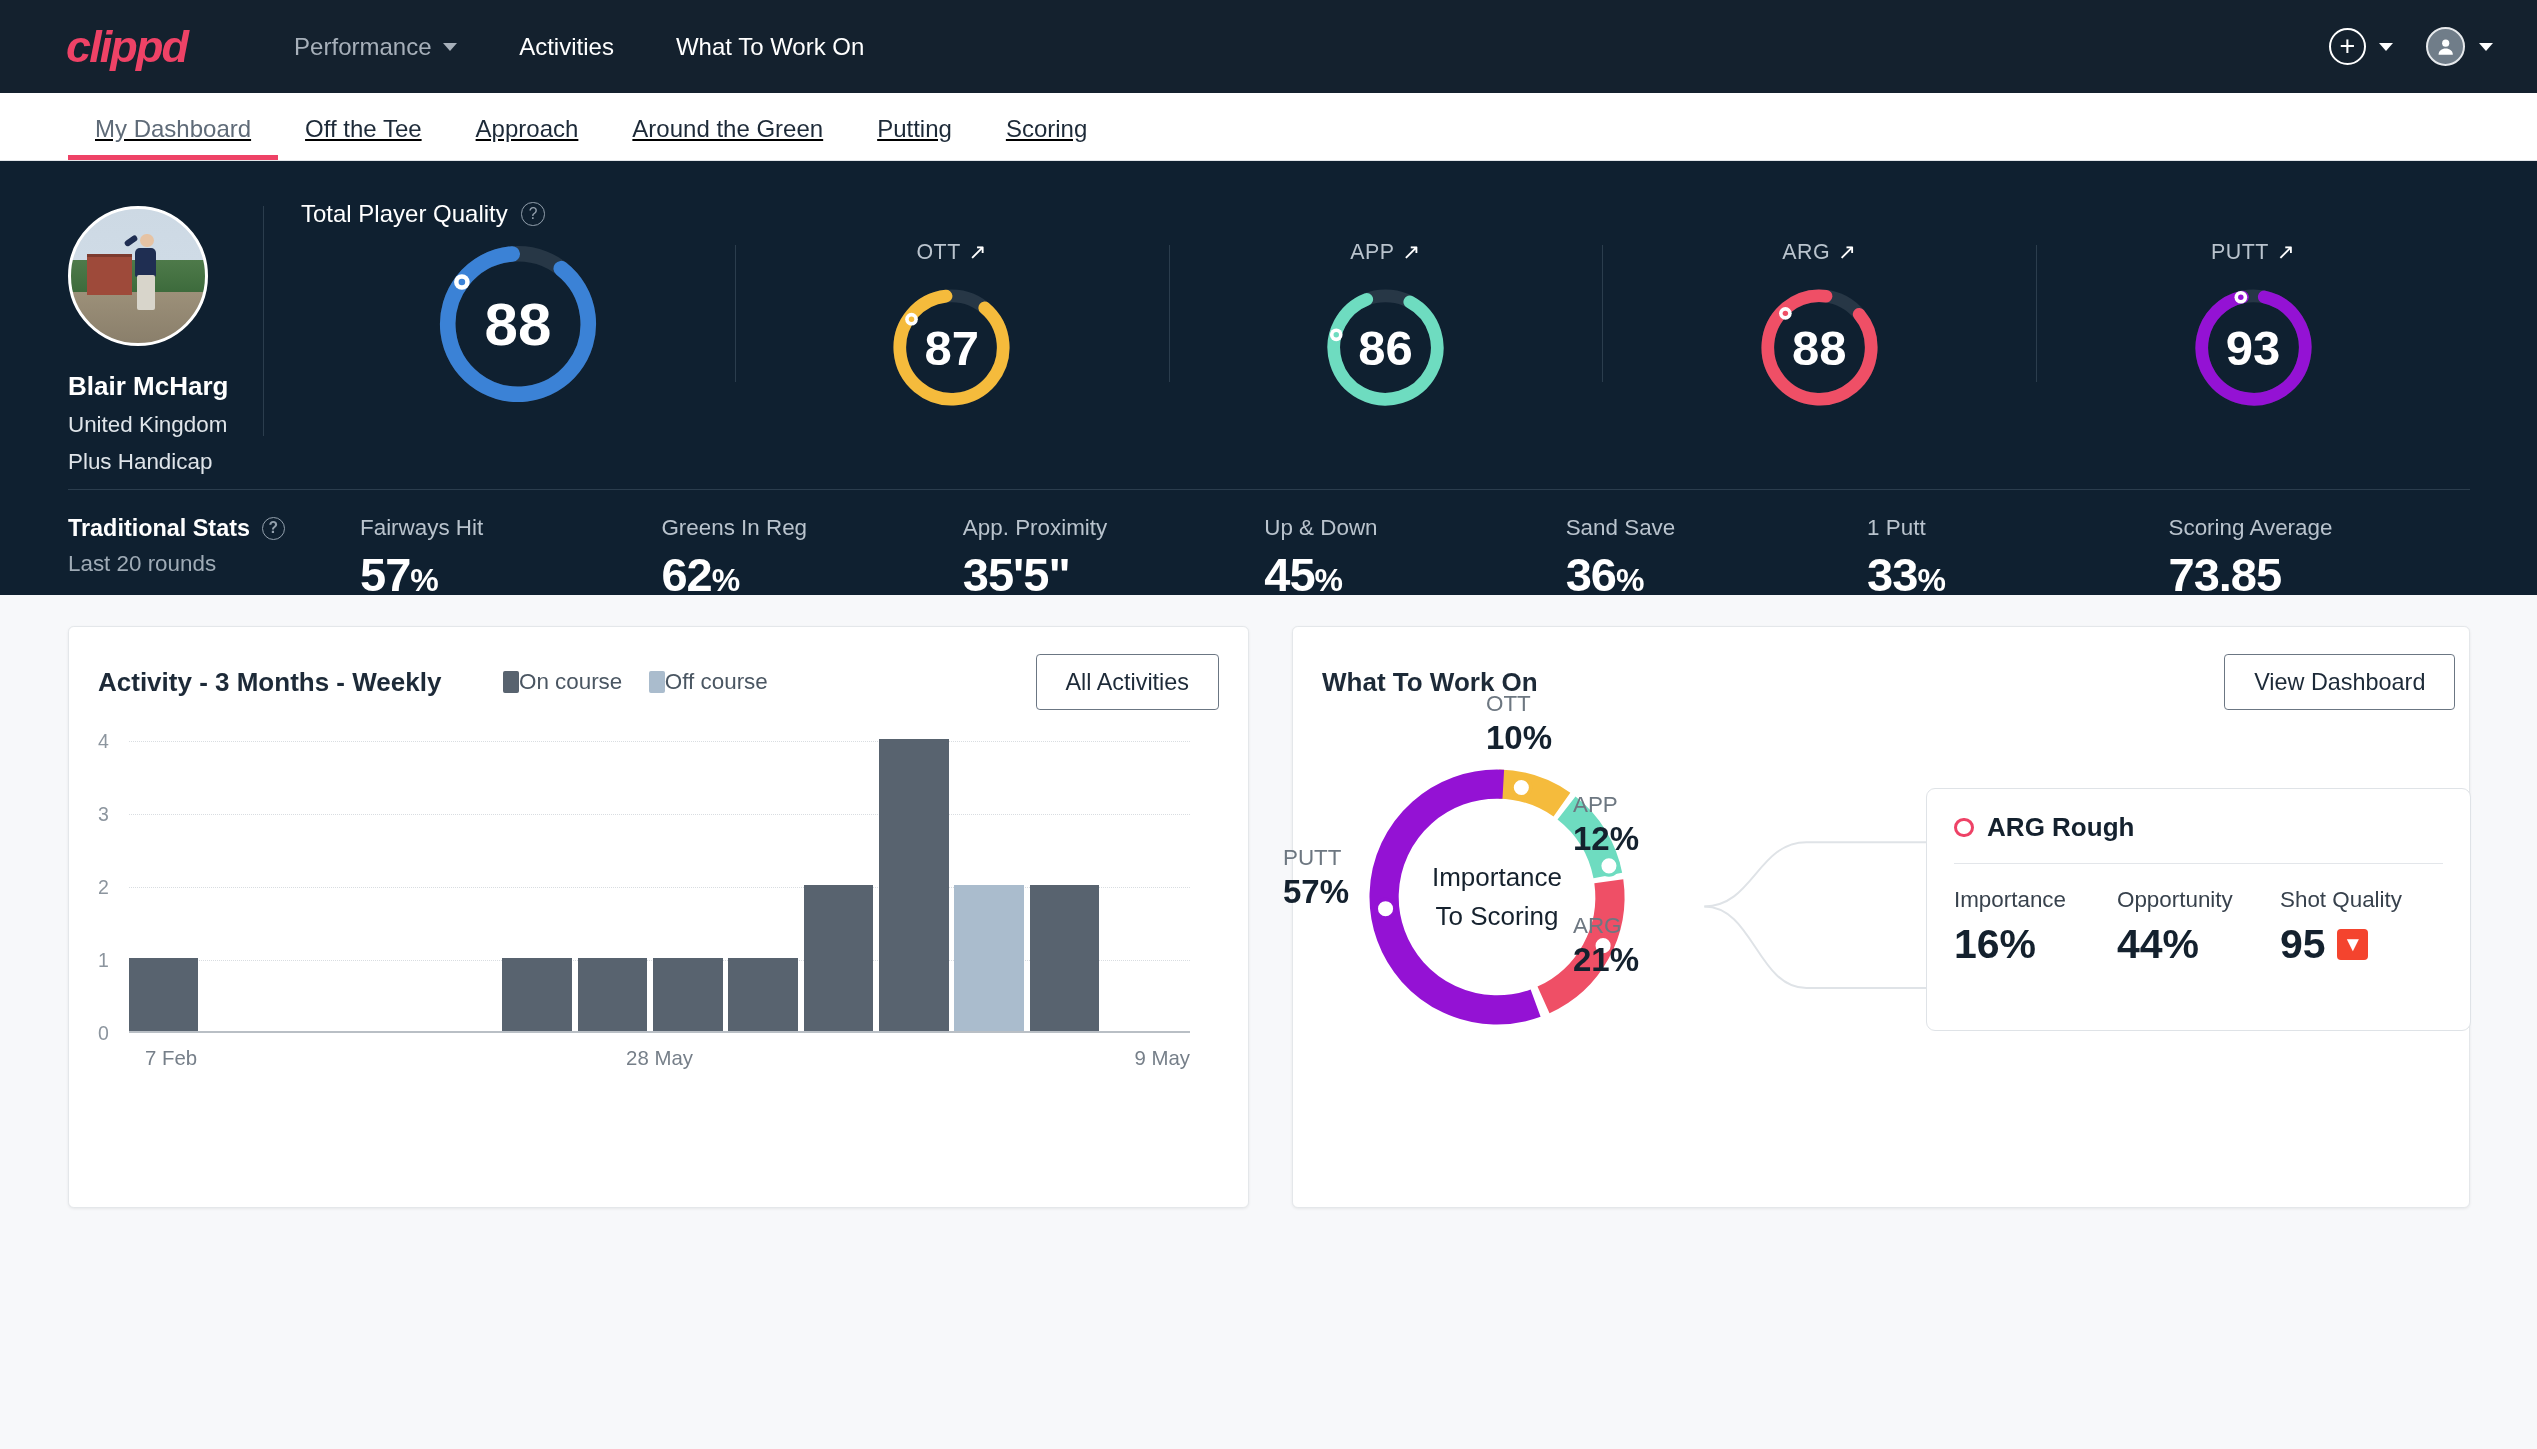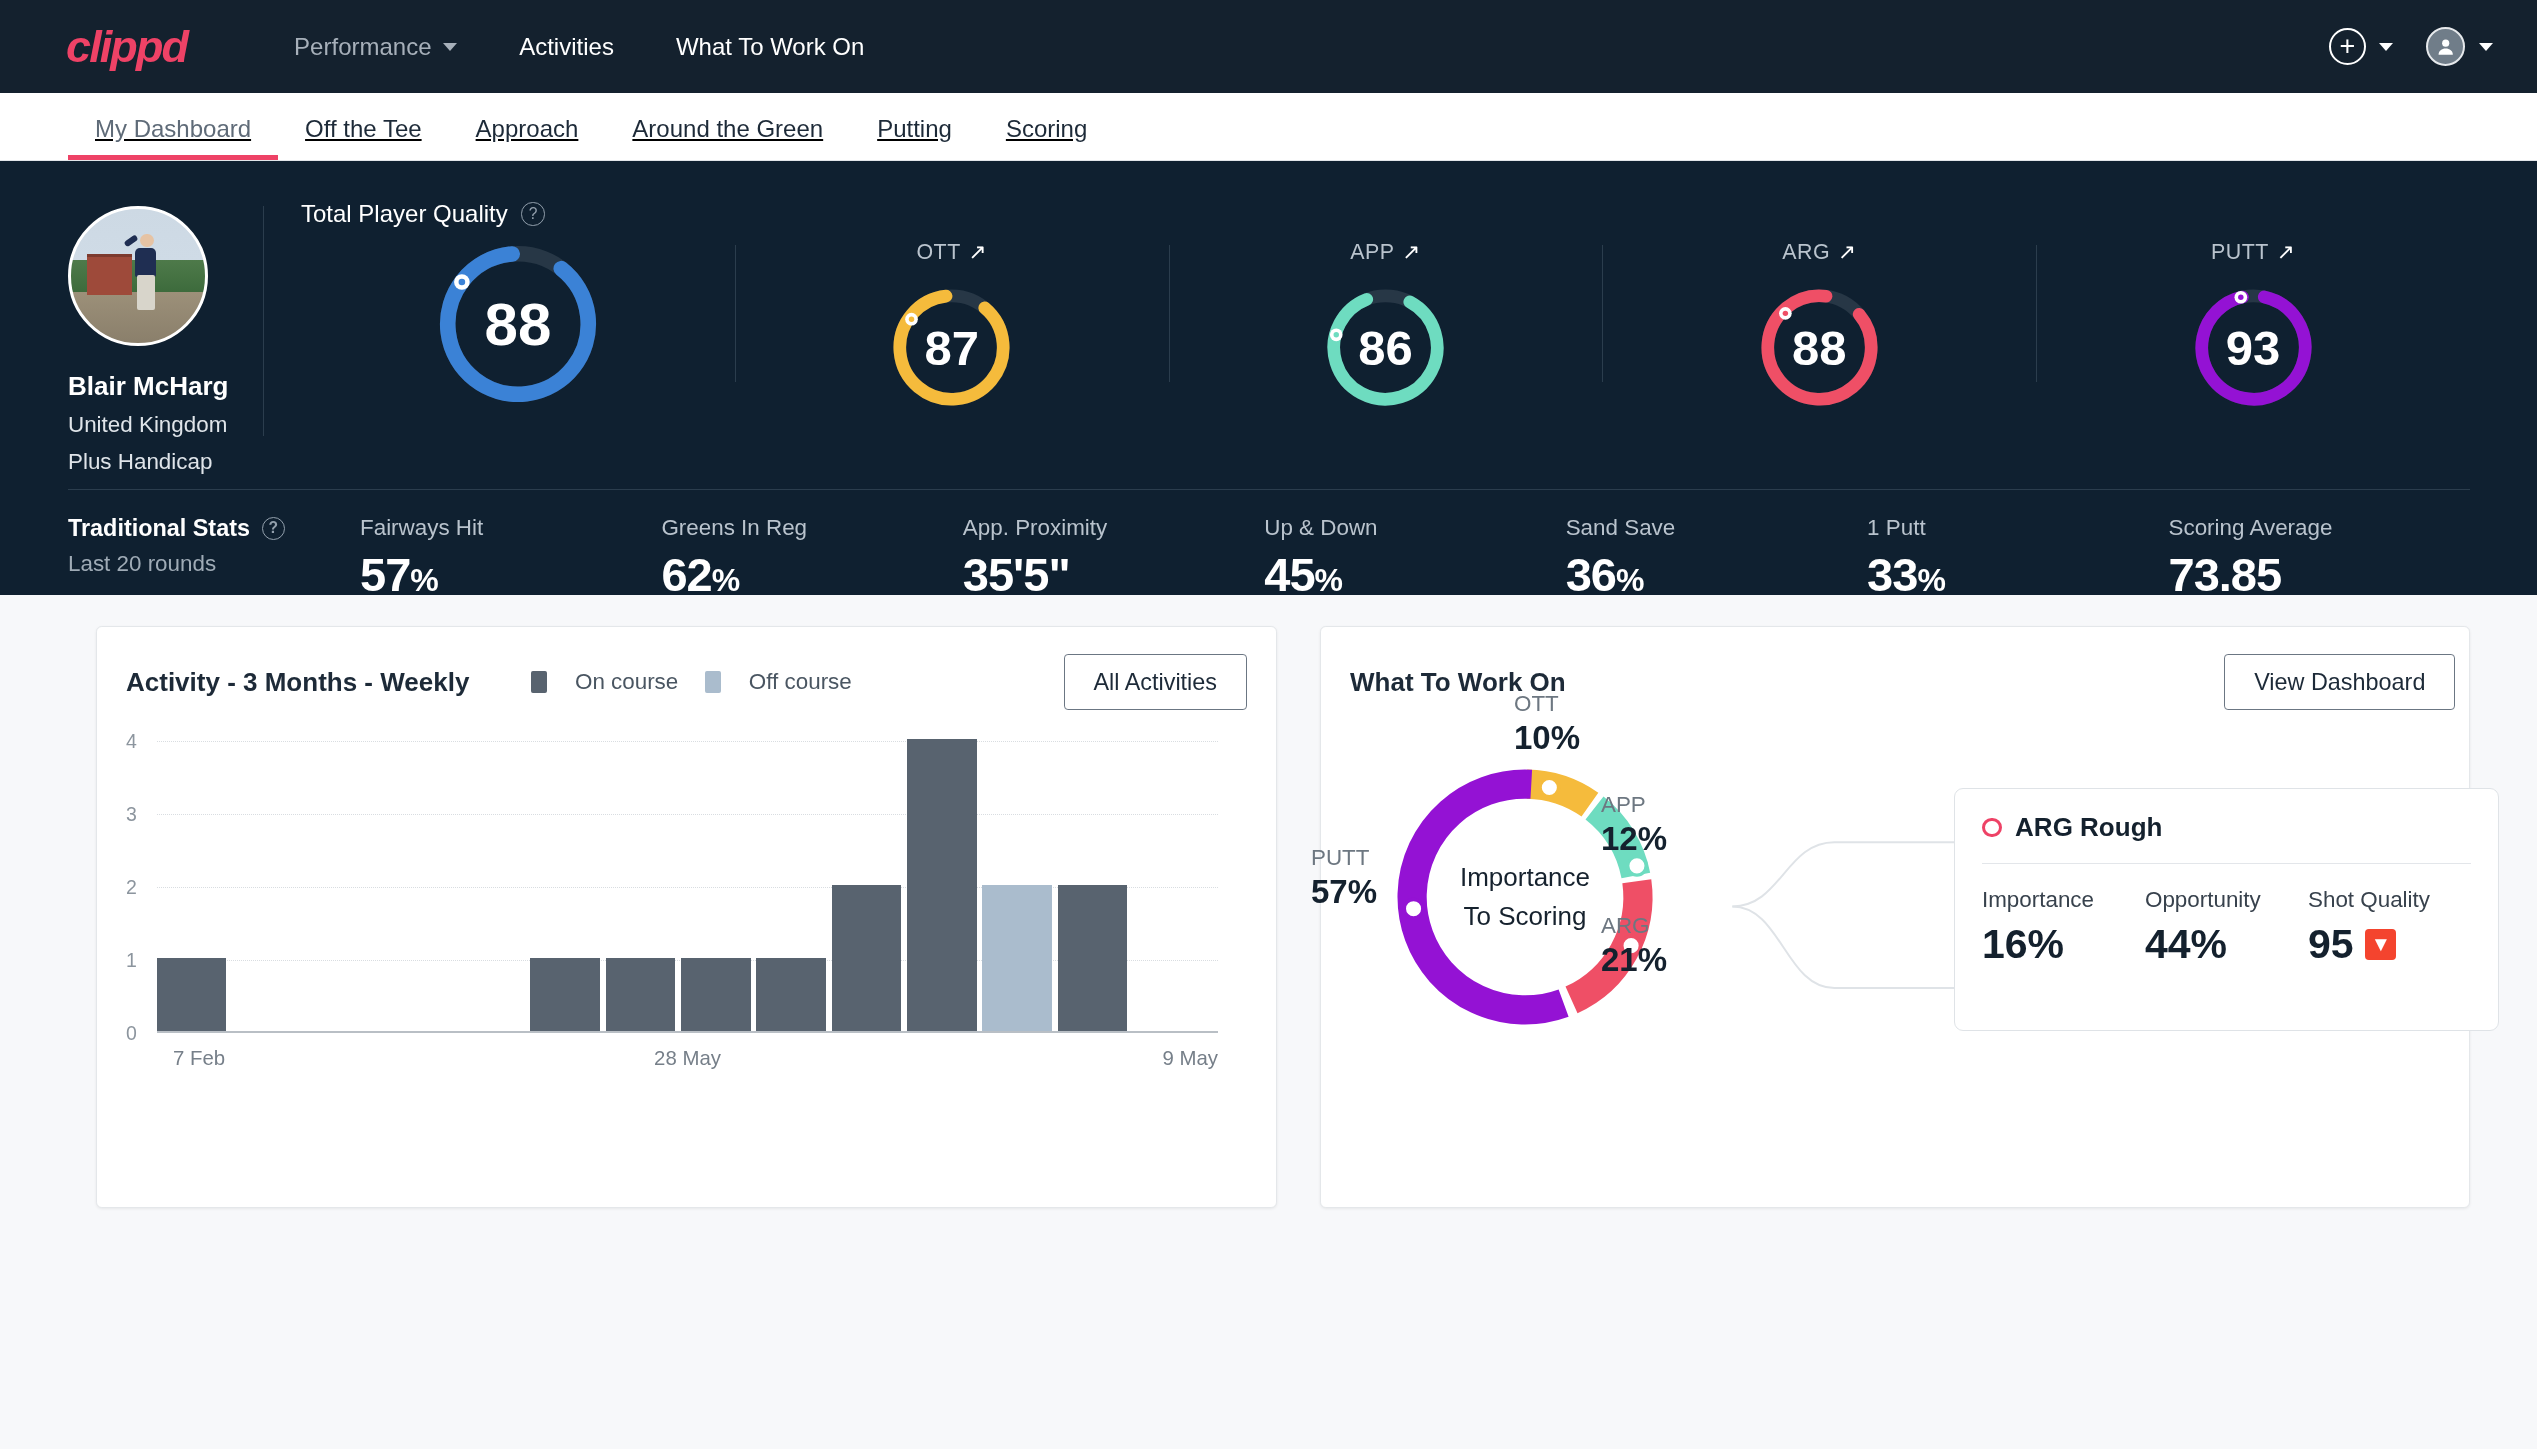--- a/index.html
+++ b/index.html
@@ -140,33 +140,33 @@
   .stat { flex:1; text-align:left; }
   .stat .lbl { color:#b9c3cd; font-size:22.4px; }
   .stat .val {
     color:#ffffff; font-size:47px; font-weight:bold; margin-top: 5.8px;
     letter-spacing:-1px;
   }
   .stat .val .u { font-size: 32px; }
 
   
   .cards {
-    display:flex; gap: 43px; padding: 31px 68px 0 68px; margin-left: 28px;
+    display:flex; gap: 43px; padding: 31px 68px 0 68px;
   }
   .card {
     background:#ffffff; border:1px solid #e4e7ea; border-radius: 5.8px;
     box-shadow: 0 1px 2.9px rgba(0,0,0,.07);
     padding: 27px 29px 23.4px 29px;
   }
   .card.activity { width: 1181px; height: 582px; }
   .card.wtwo { flex: 1; height: 582px; padding-right: 13.6px; }
   .card-head { display:flex; align-items:center; }
   .card-title { font-size: 26px; color:#1d2a38; font-weight: bold; }
   .legend { display:flex; align-items:center; gap: 27px; margin-left: 62px; }
-  .legend-item { display:flex; align-items:center; gap:28px; font-size:22.4px; color:#4a5662; }
+  .legend-item { display:flex; align-items:center; gap:0; font-size:22.4px; color:#4a5662; }
   .swatch { width:15.6px; height:21.4px; border-radius:1.9px; }
   .btn-outline {
     margin-left:auto; border:1.5px solid #6b7683; color:#1d2a38;
     background:#fff; font-size:23.4px; padding: 13.6px 29px; border-radius:3.9px;
     cursor:pointer; font-family: inherit; white-space:nowrap;
   }
 
   
   .chart { position: relative; margin-top: 31px; height: 292px; }
   .ylab {

